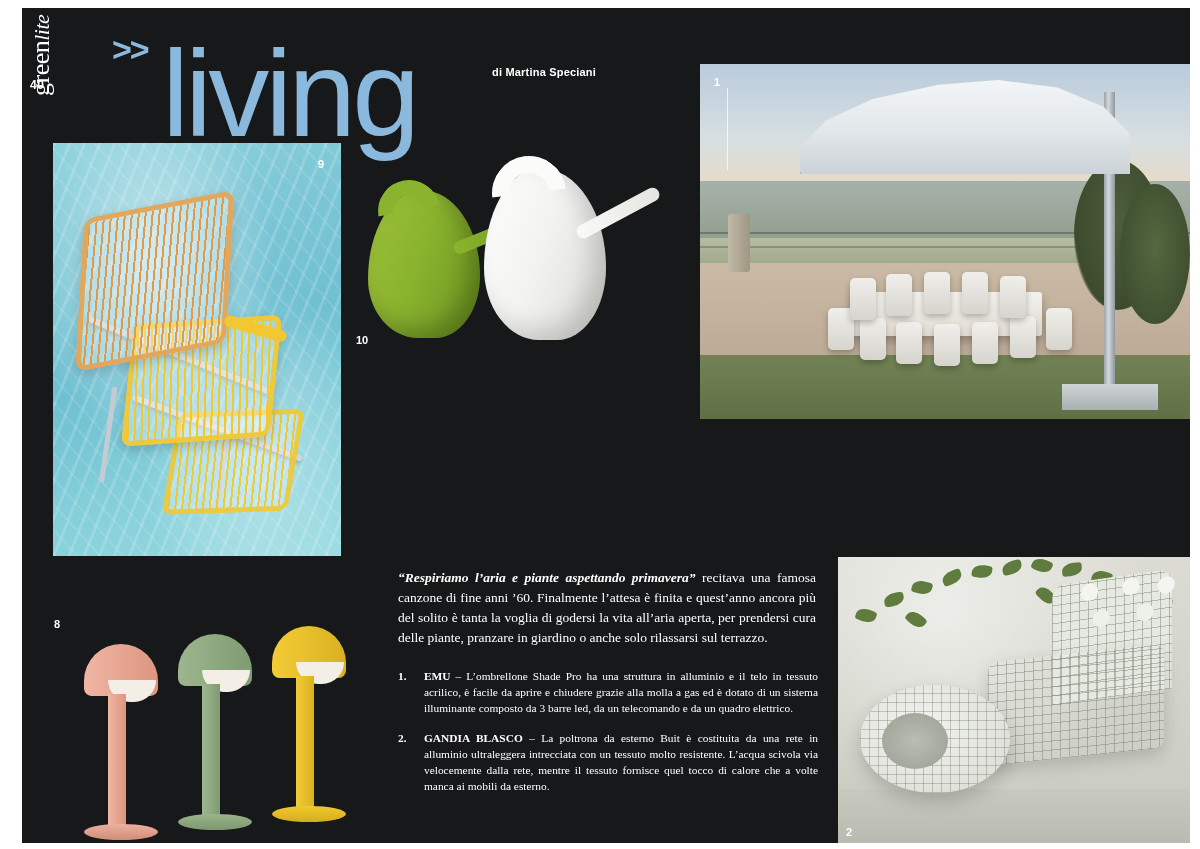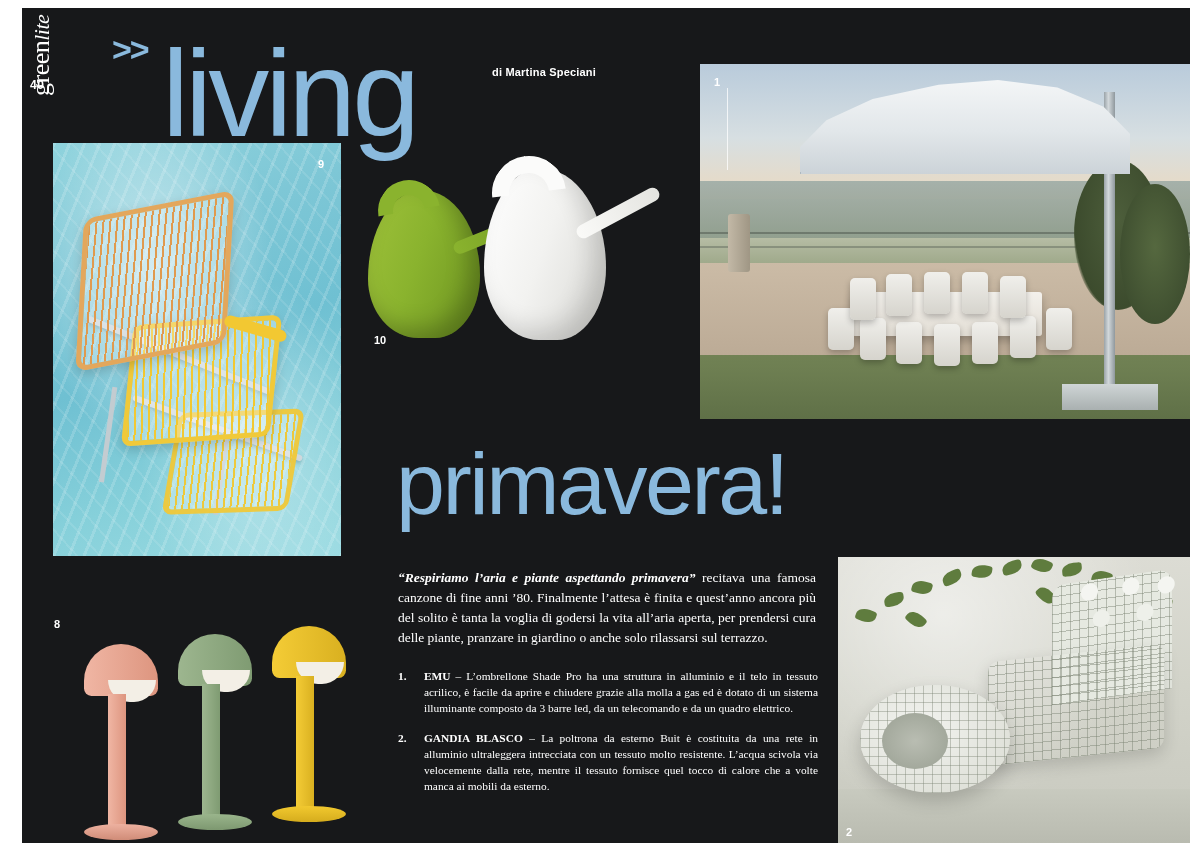--- a/index.html
+++ b/index.html
@@ -340,21 +340,20 @@
 <div id="page">
 
   <div class="folio-num">40</div>
   <div class="folio-logo">
     <span>green</span><span class="lite">lite</span>
   </div>
 
   <div class="chevrons">&gt;&gt;</div>
   <div class="title-living">living</div>
   <div class="byline">di Martina Speciani</div>
-  <div class="title-primavera">primavera!</div>
 
   <div class="imgbox photo-pool">
     <div class="pool-ripple"></div>
     <div class="lounger">
       <div class="frame-a"></div>
       <div class="frame-b"></div>
       <div class="leg1"></div>
       <div class="leg2"></div>
       <div class="foot"></div>
       <div class="seat"></div>
@@ -396,21 +395,21 @@
   <div class="num-tag-line" style="left:727px; top:88px; width:1px; height:82px;"></div>
 
   <div class="cans">
     <div class="can-green"></div>
     <div class="can-green-handle"></div>
     <div class="can-green-spout"></div>
     <div class="can-white"></div>
     <div class="can-white-handle"></div>
     <div class="can-white-spout"></div>
   </div>
-  <div class="tagnum" style="left:374px; top:334px;">10</div>
+  <div class="tagnum" style="left:356px; top:334px;">10</div>
 
   <div class="lamps">
     <div class="lamp lamp-pink" style="left:12px; top:14px;">
       <div class="hood"></div>
         <div class="hood-open"></div>
         <div class="stem"></div>
         <div class="base"></div>
     </div>
     <div class="lamp lamp-green" style="left:106px; top:4px;">
       <div class="hood"></div>
@@ -448,21 +447,21 @@
     <div class="arm-floor"></div>
     <div class="arm-chair-back"></div>
     <div class="arm-quilt"></div>
     <div class="arm-chair-seat"></div>
     <div class="arm-roll"></div>
     <div class="arm-roll-inner"></div>
   </div>
   <div class="tagnum" style="left:846px; top:826px;">2</div>
 
   <div class="intro">
-    <b>“Respiriamo l’aria e piante aspettando primavera”</b><span> recitava una famosa canzone di fine anni ’80. Finalmente l’attesa è finita e quest’anno ancora più del solito è tanta la voglia di godersi la vita all’aria aperta, per prendersi cura delle piante, pranzare in giardino o anche solo rilassarsi sul terrazzo.</span>
+    <b>“Respiriamo l’aria e piante aspettando primavera”</b><span> recitava una famosa canzone di fine anni ’60. Finalmente l’attesa è finita e quest’anno ancora più del solito è tanta la voglia di godersi la vita all’aria aperta, per prendersi cura delle piante, pranzare in giardino o anche solo rilassarsi sul terrazzo.</span>
   </div>
 
   <div class="numlist">
     <div class="numitem">
       <div class="idx">1.</div>
       <div class="body">
         <span class="brand">EMU</span><span> – </span><span>L’ombrellone Shade Pro ha una struttura in alluminio e il telo in tessuto acrilico, è facile da aprire e chiudere grazie alla molla a gas ed è dotato di un sistema illuminante composto da 3 barre led, da un telecomando e da un quadro elettrico.</span>
       </div>
     </div>
     <div class="numitem">

